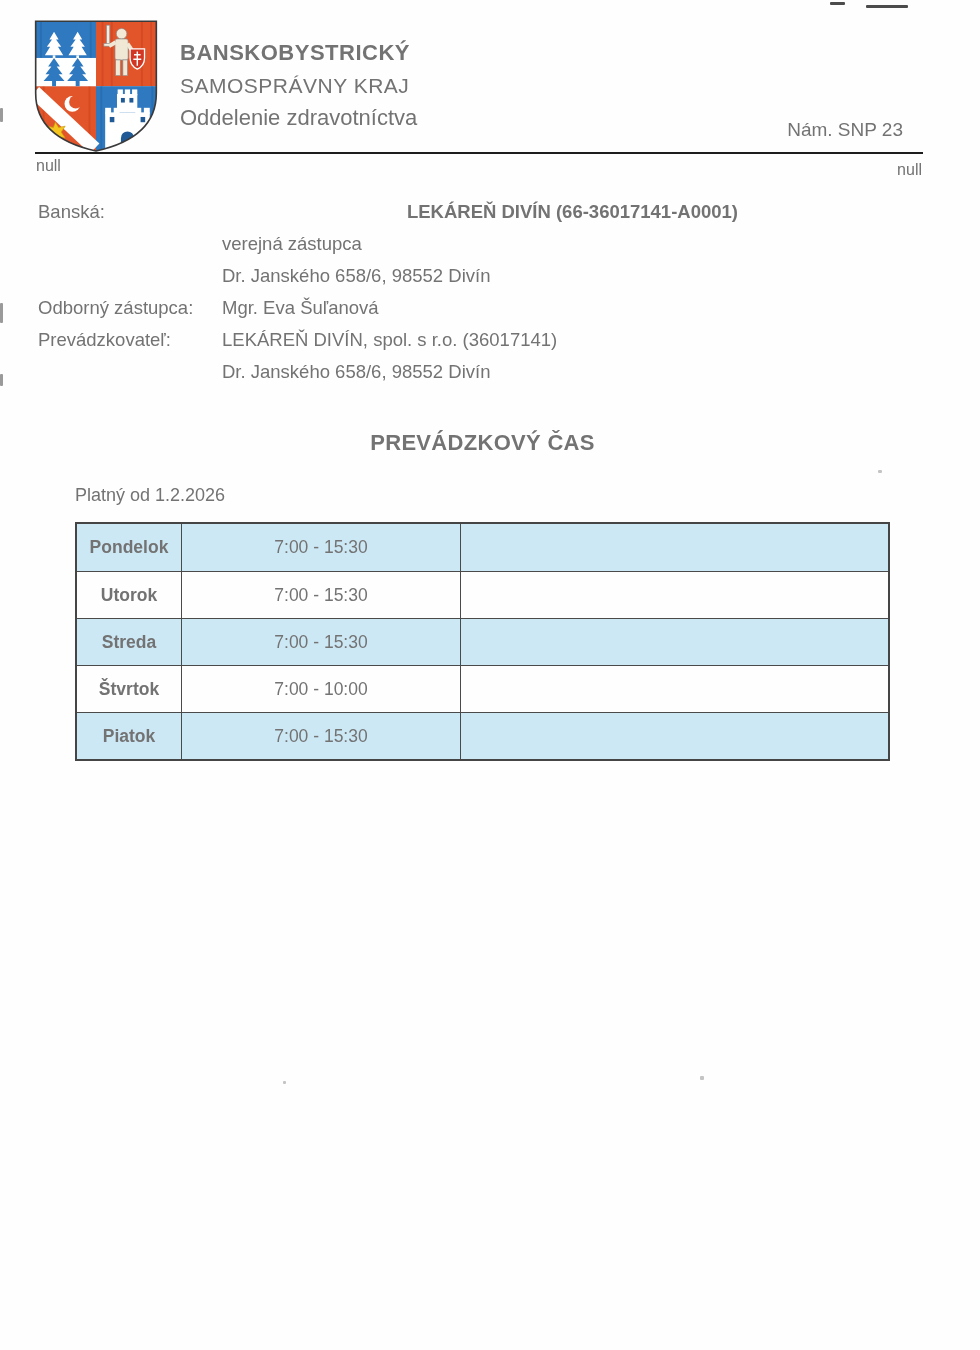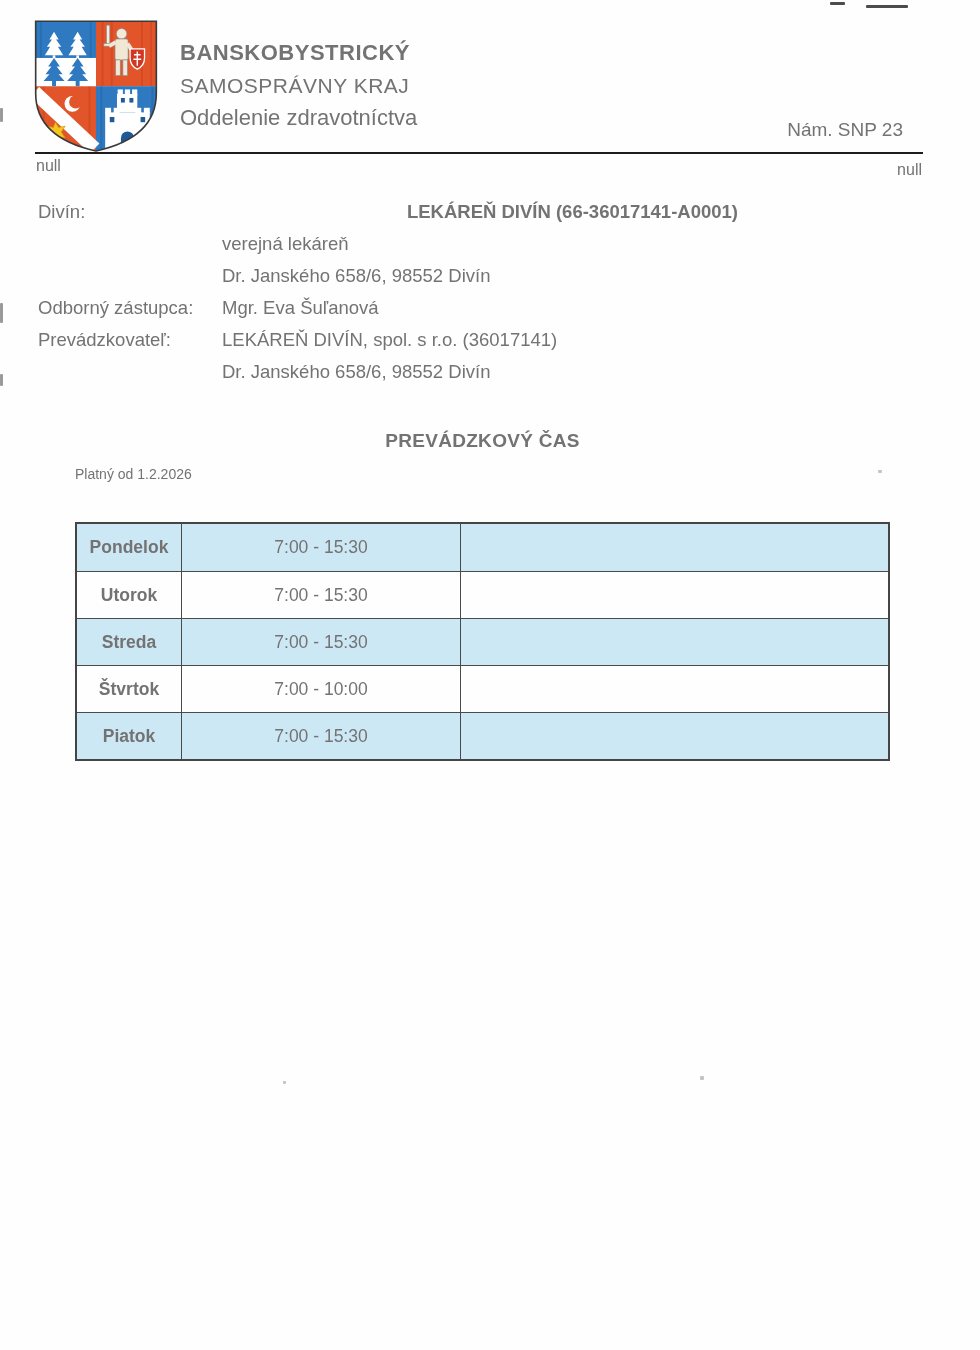--- a/index.html
+++ b/index.html
@@ -19,22 +19,22 @@
   .org-line3{font-size:22px;font-weight:normal;line-height:31px;}
   .addr-block{position:absolute;right:77px;top:55px;text-align:right;font-size:19px;line-height:30px;white-space:pre;}
   .rule{position:absolute;left:35px;top:152px;width:888px;height:2px;background:#1d1d1d;}
   .null-left{position:absolute;left:36px;top:157px;font-size:16px;}
   .null-right{position:absolute;right:58px;top:161px;font-size:16px;}
   
   .info{position:absolute;left:38px;top:196px;width:700px;}
   .info-row{display:grid;grid-template-columns:184px 1fr;line-height:32px;font-size:18.5px;}
   .info-value.bold{font-weight:bold;text-align:right;}
   
-  .sched-title{position:absolute;left:75px;top:430px;width:815px;text-align:center;font-size:19px;font-weight:bold;letter-spacing:.3px;}
-  .valid-from{position:absolute;left:75px;top:466px;font-size:14px;}
+  .sched-title{position:absolute;left:75px;top:430px;width:815px;text-align:center;font-size:22px;font-weight:bold;letter-spacing:.3px;}
+  .valid-from{position:absolute;left:75px;top:485px;font-size:18px;}
   .table{position:absolute;left:75px;top:522px;width:815px;border:2px solid #454545;box-sizing:border-box;}
   .t-row{display:flex;height:47px;box-sizing:border-box;border-top:1.6px solid #4a4a4a;}
   .t-row:first-child{border-top:none;}
   .t-row.alt{background:var(--row-blue,#cde8f5);justify-content:space-between;}
   .t-cell{display:flex;align-items:center;justify-content:center;box-sizing:border-box;font-size:17.5px;}
   .c-day{width:105px;border-right:1.6px solid #4a4a4a;font-weight:bold;}
   .c-time{width:279px;border-right:1.6px solid #4a4a4a;}
   .c-extra{flex:1;}
   
   .art{position:absolute;background:#4c4c4c;border-radius:1px;}
@@ -143,26 +143,26 @@
   <div class="addr-block">
     <div>Nám. SNP 23</div>
   </div>
 
   <div class="rule"></div>
   <div class="null-left">null</div>
   <div class="null-right">null</div>
 
   <section class="info">
     <div class="info-row">
-      <span class="info-label">Divín:</span>
+      <span class="info-label">Banská:</span>
       <span class="info-value bold">LEKÁREŇ DIVÍN (66-36017141-A0001)</span>
     </div>
     <div class="info-row">
       <span class="info-label"></span>
-      <span class="info-value">verejná lekáreň</span>
+      <span class="info-value">verejná zástupca</span>
     </div>
     <div class="info-row">
       <span class="info-label"></span>
       <span class="info-value">Dr. Janského 658/6, 98552 Divín</span>
     </div>
     <div class="info-row">
       <span class="info-label">Odborný zástupca:</span>
       <span class="info-value">Mgr. Eva Šuľanová</span>
     </div>
     <div class="info-row">

